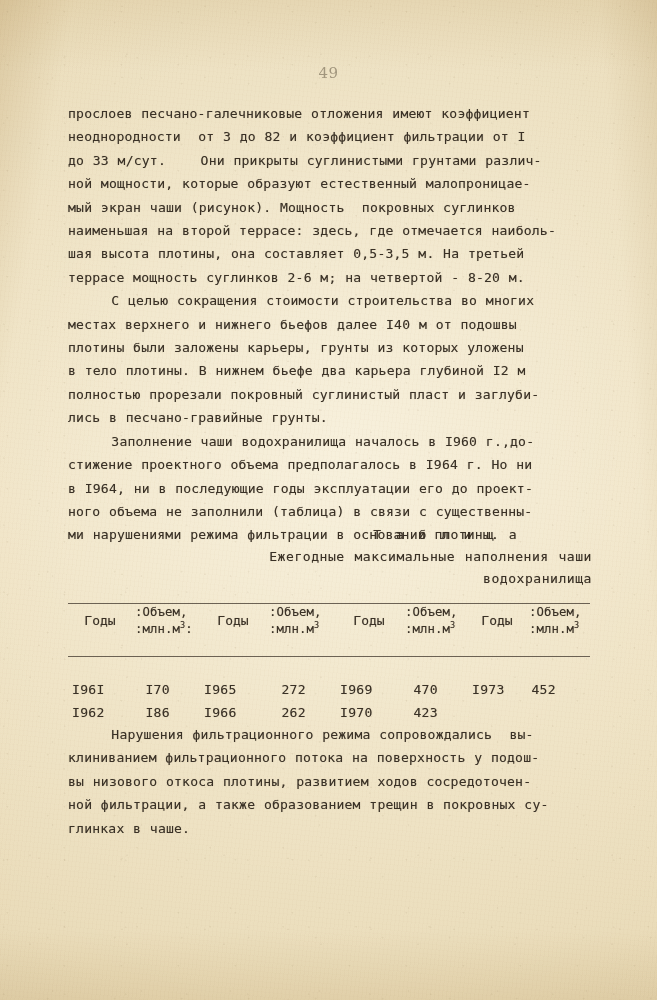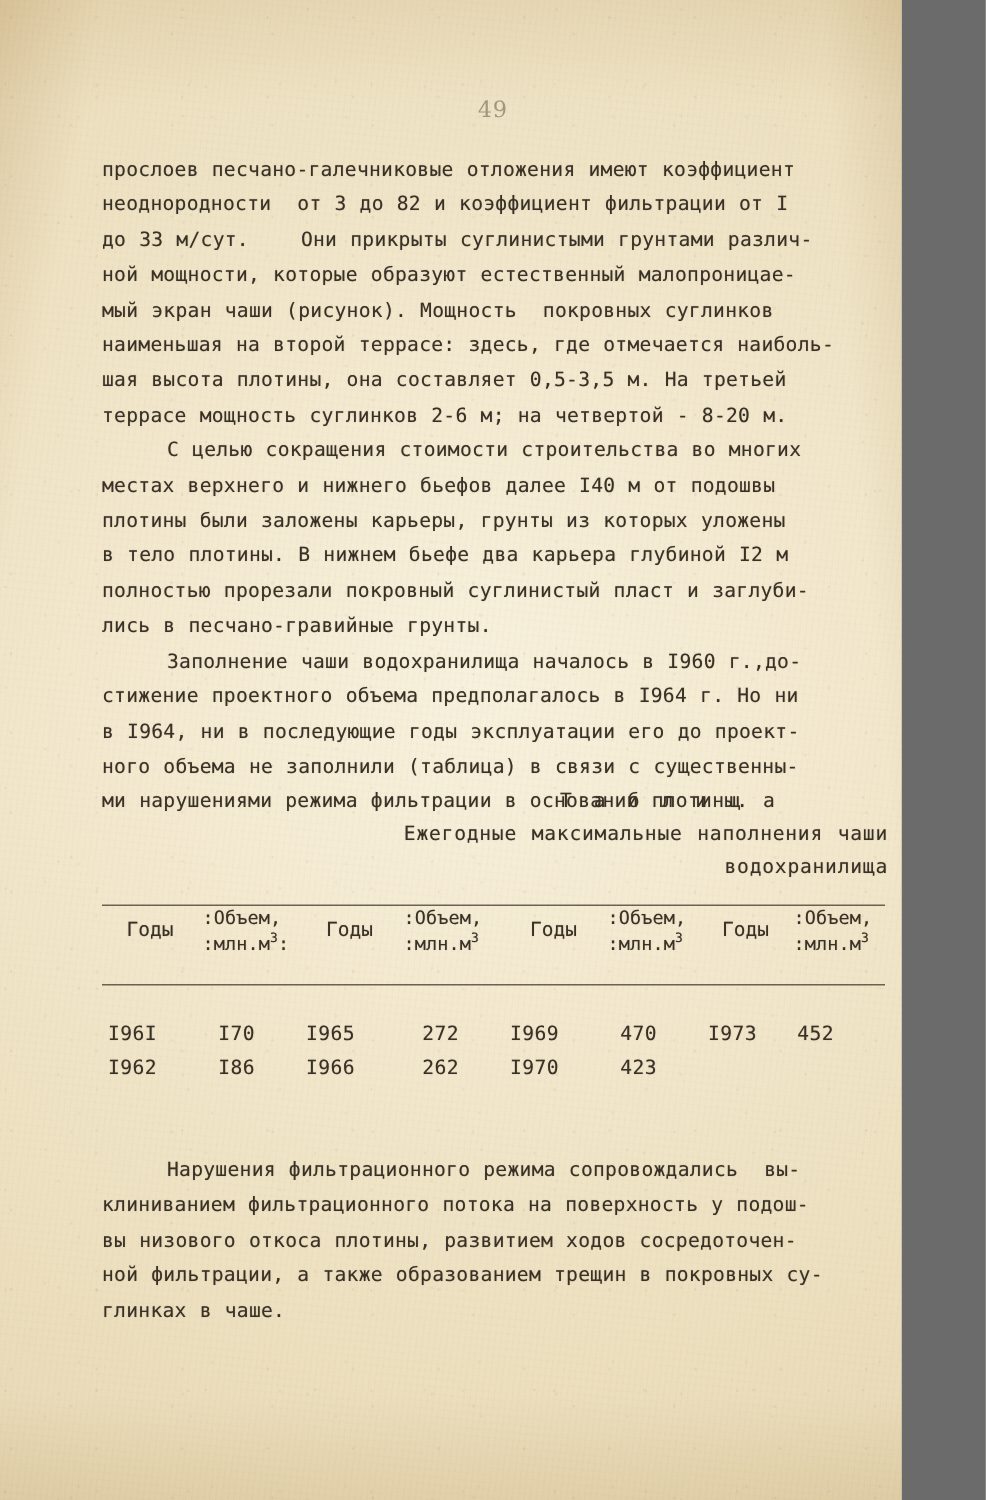--- a/index.html
+++ b/index.html
@@ -4,21 +4,21 @@
 <title>Scanned page 49</title>
 <style>
   html, body {
     margin: 0;
     padding: 0;
     background: #6b6b6b;
   }
 
   .page {
     position: relative;
-    width: 601px;
+    width: 657px;
     height: 1000px;
     overflow: hidden;
     background-color: #ecdfc0;
     background-image:
       radial-gradient(ellipse 120% 85% at 52% 45%, rgba(255,252,240,0.55) 0%, rgba(255,250,232,0.18) 42%, rgba(198,176,131,0.0) 68%, rgba(176,152,108,0.22) 100%),
       linear-gradient(100deg, rgba(196,168,118,0.40) 0%, rgba(233,214,172,0.10) 9%, rgba(255,255,255,0.0) 22%),
       linear-gradient(265deg, rgba(190,163,114,0.30) 0%, rgba(235,217,178,0.06) 8%, rgba(255,255,255,0.0) 20%),
       linear-gradient(180deg, rgba(206,180,130,0.26) 0%, rgba(255,255,255,0) 7%, rgba(255,255,255,0) 93%, rgba(200,174,124,0.28) 100%),
       linear-gradient(0deg, #e9dbb8 0%, #efe3c6 50%, #eaddbc 100%);
     font-family: "DejaVu Sans Mono", "Liberation Mono", monospace;
@@ -171,21 +171,20 @@
   td.c-val  { text-align: right; padding-right: 30px !important; letter-spacing: 0.3px; }
   td.c-val.last { padding-right: 34px !important; }
   .tb-spacer { height: 7px; }
 
   
   .body-text-2 {
     position: absolute;
     left: 68px;
     top: 723px;
     width: 524px;
-    margin-top: 46px;
   }
 </style>
 </head>
 <body>
 
 <div class="page">
   <div class="grain"></div>
   <div class="grain2"></div>
 
   <div class="content">

